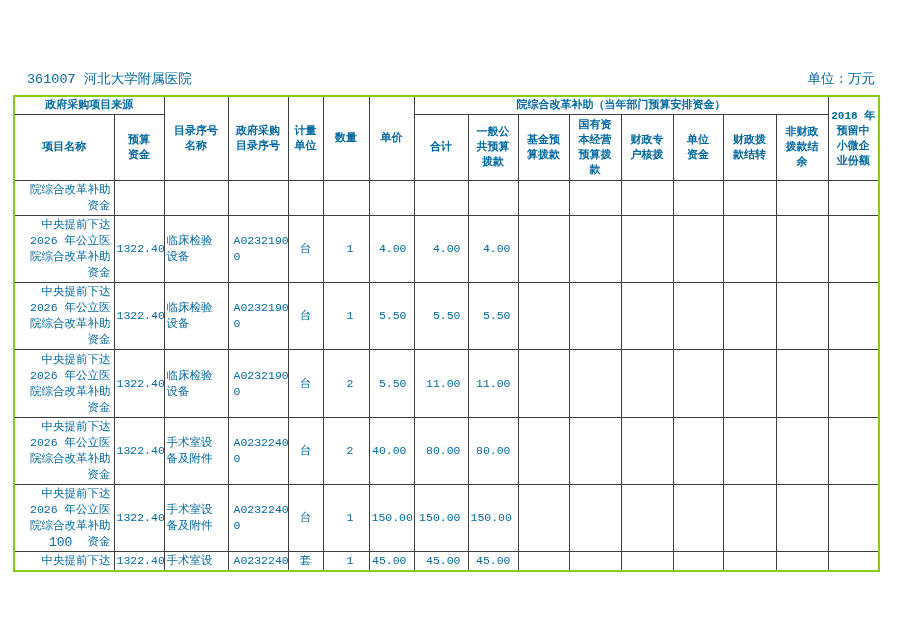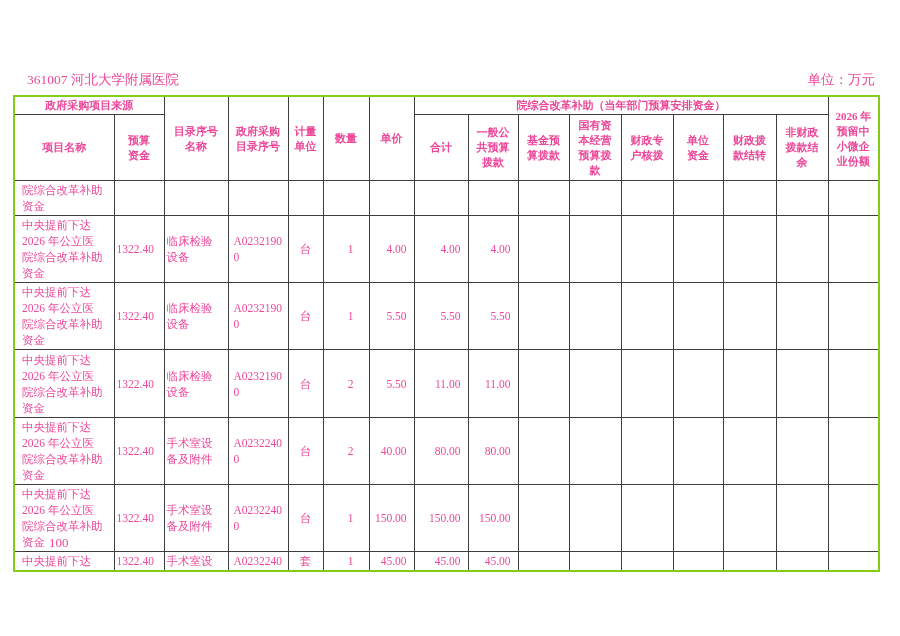--- a/index.html
+++ b/index.html
@@ -1,22 +1,22 @@
 <!DOCTYPE html>
 <html><head>
 <meta charset="utf-8">
 <style>
   * { margin:0; padding:0; box-sizing:border-box; }
   html,body { background:#ffffff; }
   .page {
     position:relative;
     width:900px; height:636px;
     background:#ffffff;
-    font-family:Liberation Serif, serif;
-    color:#ec4899;
+    font-family:Liberation Mono, monospace;
+    color:#0369a1;
     overflow:hidden;
   }
   .doc-header-line {
     position:absolute; top:71px; left:27px; right:25px;
     display:flex; justify-content:space-between;
     font-size:13.5px; line-height:17px;
   }
   table.proc-table {
     position:absolute; top:95px; left:13px;
     width:865px;
@@ -44,21 +44,21 @@
   }
   thead tr.h1 { height:17px; }
   thead tr.h2 { height:66px; }
   tbody tr:nth-child(1) { height:34px; }
   tbody tr:nth-child(2) { height:65px; }
   tbody tr:nth-child(3) { height:66px; }
   tbody tr:nth-child(4) { height:68px; }
   tbody tr:nth-child(5) { height:66px; }
   tbody tr:nth-child(6) { height:66px; }
   tbody tr:nth-child(7) { height:18px; }
-  td.col-0 { text-align:left;  padding-left:7px;  padding-right:3px;margin-left:25px; }
+  td.col-0 { text-align:right;  padding-left:7px;  padding-right:3px;margin-left:25px; }
   td.col-1 { text-align:left; padding-right:4px; }
   td.col-2 { text-align:left;  }
   td.col-3 { text-align:left;  padding-left:5px;margin-left:36px; }
   td.col-4 { text-align:center; }
   td.col-5 { text-align:right; padding-right:15px; }
   td.col-6, td.col-7, td.col-8, td.col-9, td.col-10, td.col-11,
   td.col-12, td.col-13, td.col-14, td.col-15 {
     text-align:right; padding-right:7px;
   }
   .page-number {
@@ -100,21 +100,21 @@
         <th colspan="2">政府采购项目来源</th>
         <th rowspan="2">目录序号
 名称</th>
         <th rowspan="2">政府采购
 目录序号</th>
         <th rowspan="2">计量
 单位</th>
         <th rowspan="2">数量</th>
         <th rowspan="2">单价</th>
         <th colspan="8">院综合改革补助（当年部门预算安排资金）</th>
-        <th rowspan="2">2026 年
+        <th rowspan="2">2018 年
 预留中
 小微企
 业份额</th>
       </tr>
       <tr class="h2">
         <th>项目名称</th>
         <th>预算
 资金</th>
         <th>合计</th>
         <th>一般公

